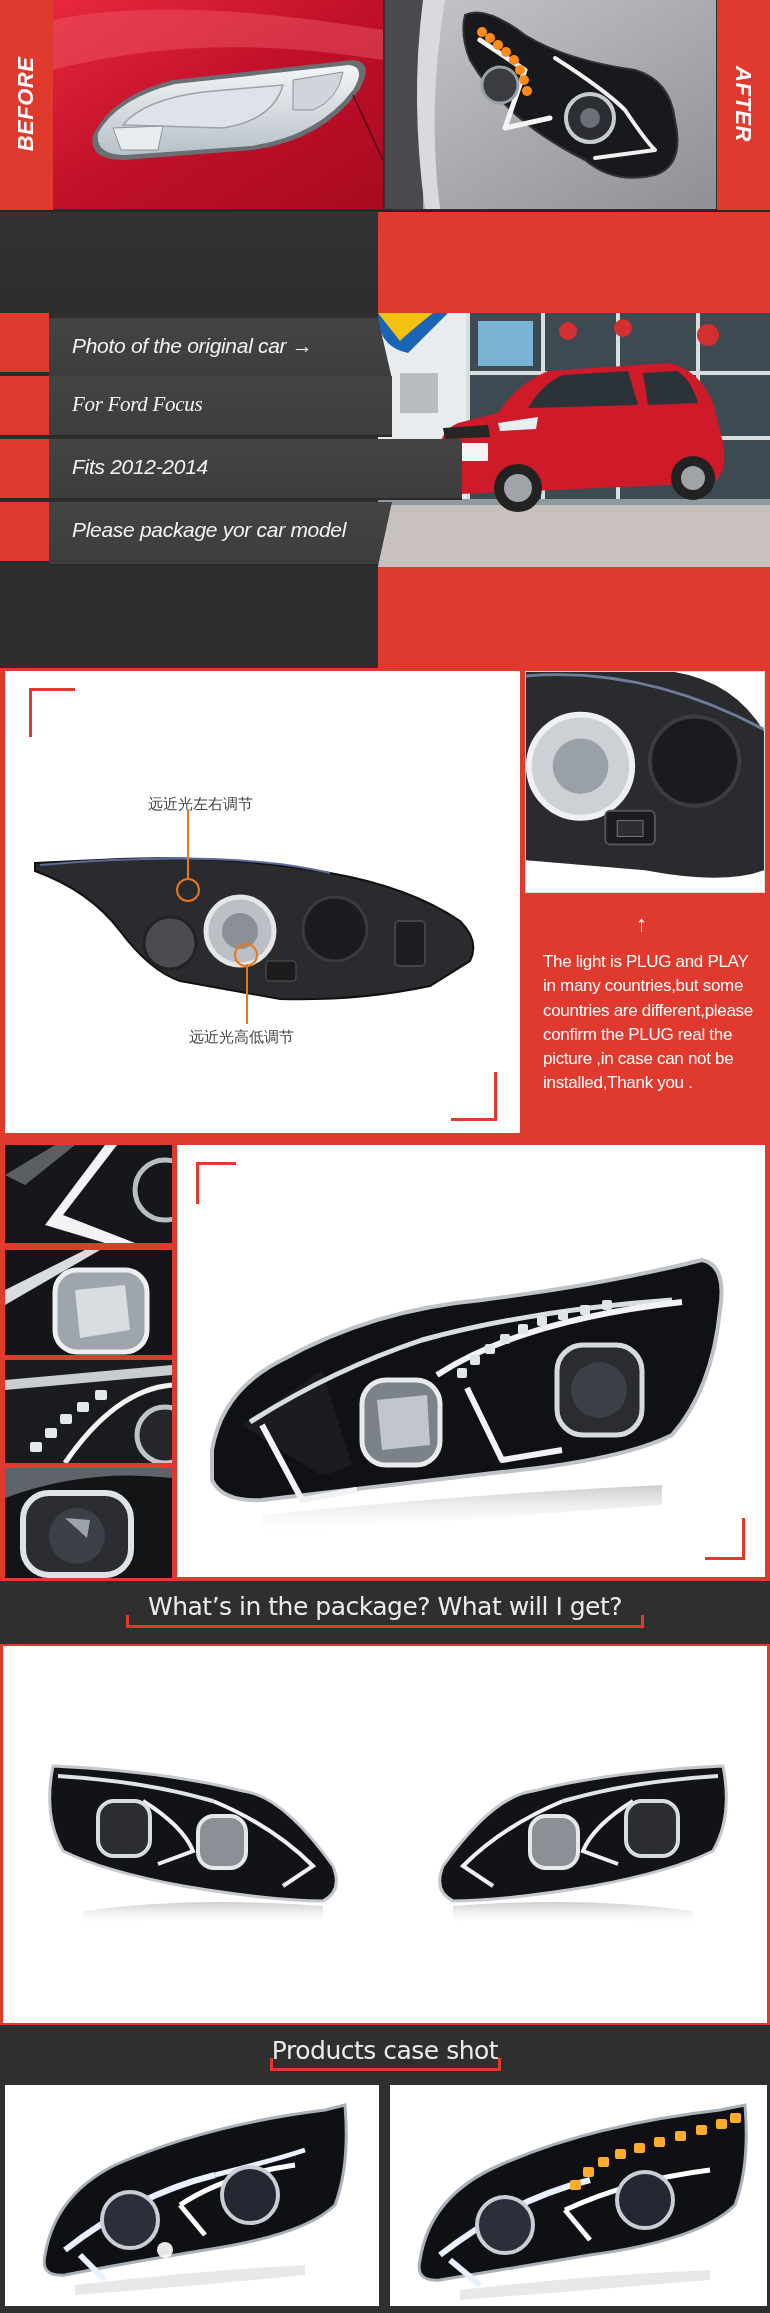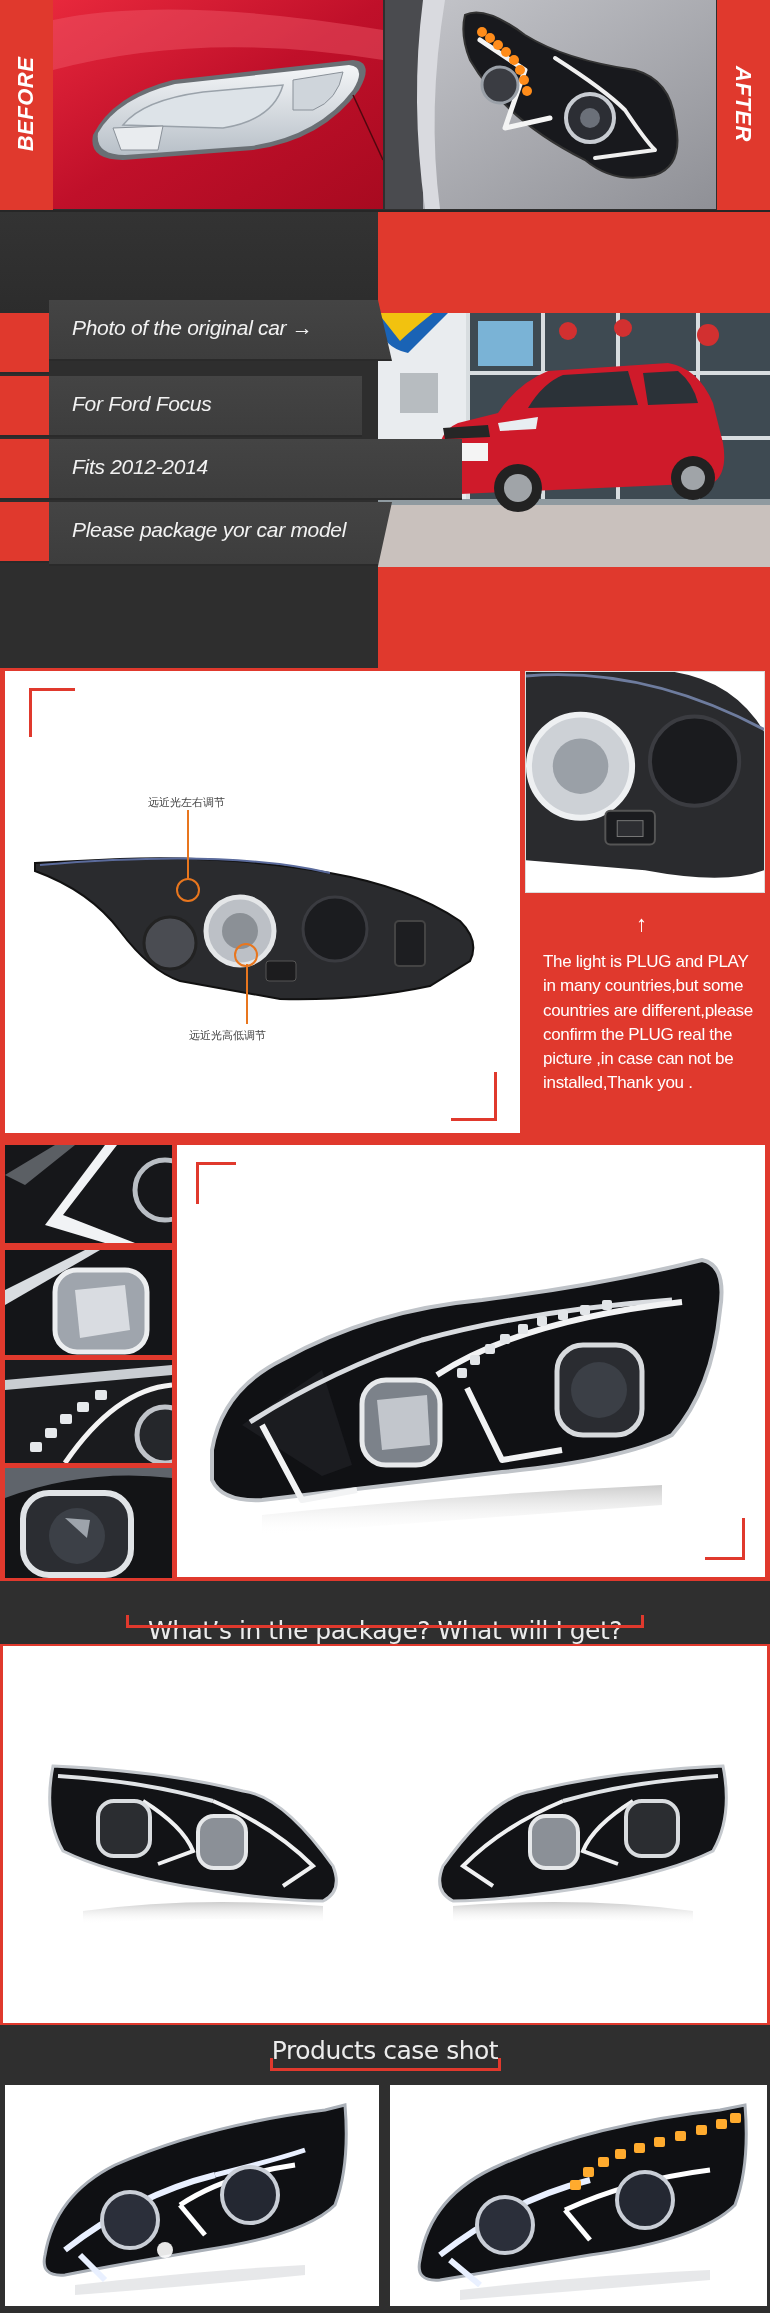--- a/index.html
+++ b/index.html
@@ -18,21 +18,21 @@
 
   
   .row { position: absolute; left: 49px; height: 61px; background: linear-gradient(#444 0%, #3d3d3d 100%);
     border-bottom: 2px solid #2a2a2a; }
   .row-text { position: absolute; left: 23px; top: 16px; color: #f2f2f2; font-style: italic;
     font-size: 21px; white-space: nowrap; letter-spacing: -0.3px; }
   .row-red { position: absolute; left: 0; width: 49px; height: 61px; background: #e0392d; border-bottom: 2px solid #2a2a2a; }
 
   
   .bracket { position: absolute; border-color: #e0392d; border-style: solid; }
-  .cn-label { position: absolute; font-size: 11px; color: #444; white-space: nowrap; font-family: "DejaVu Sans", sans-serif; }
+  .cn-label { position: absolute; font-size: 15px; color: #444; white-space: nowrap; font-family: "DejaVu Sans", sans-serif; }
   .plug-text { position: absolute; left: 531px; top: 950px; width: 236px; color: #fff;
     font-size: 17px; line-height: 24.3px; letter-spacing: -0.3px; margin-left: 12px; }
 
   
   .section-header { position: absolute; left: 0; width: 770px; background: #2f2f2f; }
   .header-title { position: absolute; left: 0; width: 100%; text-align: center; color: #ececec;
     font-family: "DejaVu Sans", sans-serif; font-size: 25px; letter-spacing: -0.5px; white-space: nowrap; }
   .underline { position: absolute; border: 3px solid #e0392d; border-top: none; }
 </style>
 </head>
@@ -136,25 +136,25 @@
       <circle cx="315" cy="165" r="12" fill="#a0a4a8"></circle>
     <g fill="#d23030">
         <circle cx="190" cy="18" r="9"></circle>
         <circle cx="245" cy="15" r="9"></circle>
         <circle cx="330" cy="22" r="11"></circle>
       </g>
   </svg>
 </div>
 
 <div class="row-red" style="top:313px;"></div>
-<div class="row" style="top:300px;width:343px;clip-path:polygon(0 0,329px 0,343px 100%,0 100%);">
+<div class="row" style="top:318px;width:343px;clip-path:polygon(0 0,329px 0,343px 100%,0 100%);">
   <span class="row-text">Photo of the original car →</span>
 </div>
 <div class="row-red" style="top:376px;"></div>
-<div class="row" style="top:376px;width:313px;">
+<div class="row" style="top:376px;width:343px;font-family:Liberation Serif, serif;">
   <span class="row-text">For Ford Focus</span>
 </div>
 <div class="row-red" style="top:439px;"></div>
 <div class="row" style="top:439px;width:413px;">
   <span class="row-text">Fits 2012-2014</span>
 </div>
 <div class="row-red" style="top:502px;"></div>
 <div class="row" style="top:502px;width:343px;height:64px;clip-path:polygon(0 0,343px 0,329px 100%,0 100%);">
   <span class="row-text">Please package yor car model</span>
 </div>
@@ -278,21 +278,21 @@
     </g>
     <rect x="160" y="130" width="78" height="85" rx="24" fill="#7c828a" stroke="#e8eaec" stroke-width="5"></rect>
     <path d="M175 150 L225 145 L228 195 L180 200 Z" fill="#d3d7dc" opacity="0.8"></path>
     <rect x="355" y="95" width="85" height="90" rx="26" fill="#2a2c31" stroke="#d7dadd" stroke-width="5"></rect>
     <circle cx="397" cy="140" r="28" fill="#3b3f46"></circle>
     <path d="M60 265 Q250 245 460 235 L460 255 Q250 270 60 285 Z" fill="url(#refl)"></path>
   </svg>
 </div>
 
 <div class="section-header" style="top:1581px;height:63px;">
-  <div class="header-title" style="top:11px;margin-top:24px;">What’s in the package?  What will I get?</div>
+  <div class="header-title" style="top:11px;">What’s in the package?  What will I get?</div>
   <div class="underline" style="left:126px;top:34px;width:518px;height:13px;"></div>
 </div>
 
 <div class="abs red" style="left:0;top:1644px;width:770px;height:381px;"></div>
 <div class="abs" style="left:3px;top:1646px;width:764px;height:377px;background:#fff;">
   <svg style="position:absolute;left:40px;top:110px;" width="690" height="170" viewBox="0 0 690 170">
     <defs>
       <linearGradient id="refl2" x1="0" y1="0" x2="0" y2="1">
           <stop offset="0" stop-color="#999" stop-opacity="0.5"></stop>
           <stop offset="1" stop-color="#fff" stop-opacity="0"></stop>

